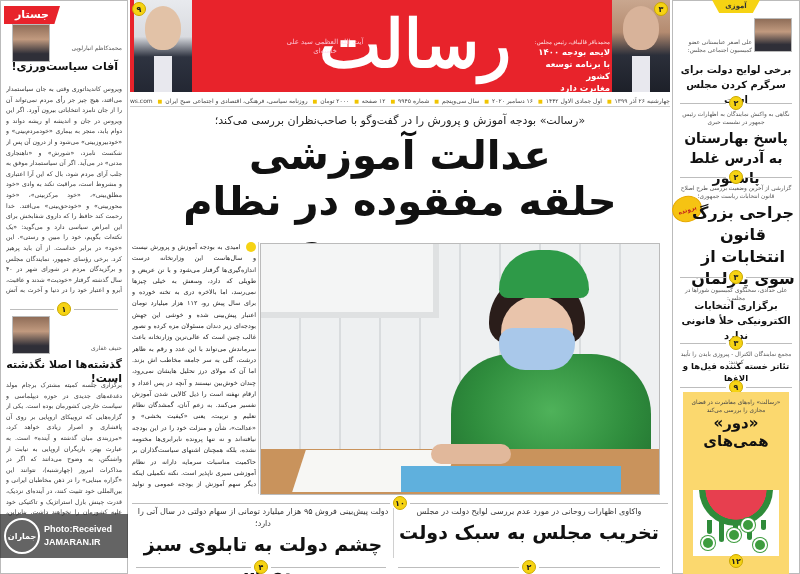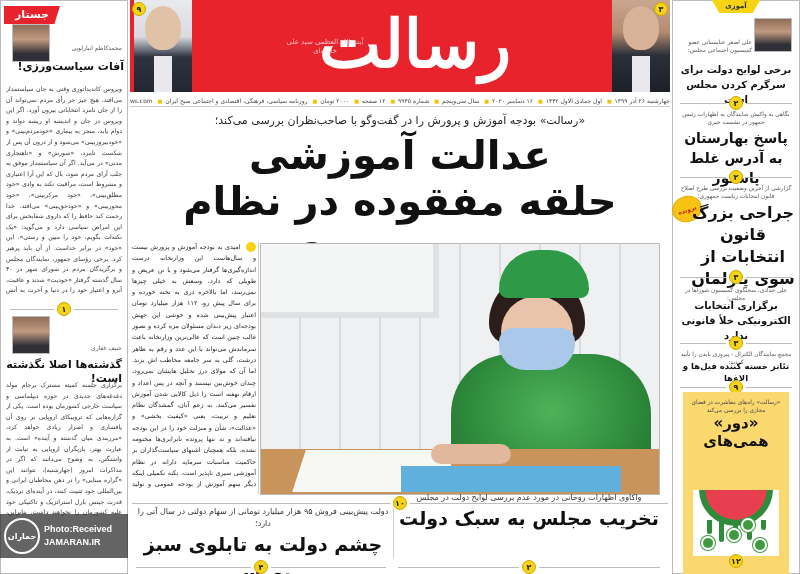--- a/index.html
+++ b/index.html
@@ -92,21 +92,21 @@
 </style>
 </head>
 <body>
 
 <div class="abs left-col"></div>
 <div class="abs sar-badge">سرمقاله</div>
 <div class="abs sar-label">جستار</div>
 
 <div class="abs author-photo" style="left:12px; top:24px;"></div>
 <div class="abs author-name" style="right:678px; top:44px;">محمدکاظم انبارلویی</div>
-<div class="abs op-title" style="left:8px; top:60px; width:116px;">آفات سیاست‌ورزی!</div>
+<div class="abs op-title" style="left:2px; top:60px; width:116px;">آفات سیاست‌ورزی!</div>
 <div class="abs op-body" style="left:6px; top:84px; width:116px; height:214px;">ویروس کاندیداتوری وقتی به جان سیاستمدار می‌افتد، هیچ چیز جز رأی مردم نمی‌تواند آن را از جان نامزد انتخاباتی بیرون آورد. اگر این ویروس در جان و اندیشه او ریشه دواند و دوام یابد، منجر به بیماری «خودمردم‌بینی» و «خودبیروزبینی» می‌شود و از درون آن پس از شکست نامزد، «شورش» و «ناهنجاری مدنی» در می‌آید. اگر آن سیاستمدار موفق به جلب آرای مردم شود، بال که این آرا اعتباری و مشروط است، مراقبت نکند به وادی «خود مطلق‌بینی»، «خود مرکزبینی»، «خود محوربینی» و «خودحق‌بینی» می‌افتد. خدا رحمت کند حافظ را که داروی شفابخش برای این امراض سیاسی دارد و می‌گوید: «یک نکته‌ات بگویم، خود را مبین و رستی». این «خود» در برابر خداست. از آن باید پرهیز کرد. برخی رؤسای جمهور، نمایندگان مجلس و برگزیدگان مردم در شورای شهر در ۴۰ سال گذشته گرفتار «خودیت» شدند و عاقبت، آبرو و اعتبار خود را در دنیا و آخرت به آتش کشیدند.</div>
 
 <div class="abs rc-sep" style="left:10px; top:302px; width:108px;">
   <span class="line"></span>
   <span class="page-badge">۱</span>
   <span class="line"></span>
 </div>
 
 <div class="abs author-photo" style="left:12px; top:316px;"></div>
 <div class="abs author-name" style="right:678px; top:344px;">حنیف غفاری</div>
@@ -116,20 +116,26 @@
 <div class="abs masthead">
   <div class="abs logo">رسالت</div>
   <div class="abs logo-tag">آیت الله العظمی سید علی خامنه‌ای</div>
 
   <div class="abs promo promo-right">
     <div class="promo-photo">
         <div class="head"></div>
         <div class="shirt"></div>
       </div>
     <div class="abs page-badge" style="right:2px; top:2px;">۳</div>
+    <div class="promo-text">
+      <div class="promo-kicker">محمدباقر قالیباف، رئیس مجلس:</div>
+      <div class="promo-title">لایحه بودجه ۱۴۰۰</div>
+      <div class="promo-title">با برنامه توسعه کشور</div>
+      <div class="promo-title">مغایرت دارد</div>
+    </div>
   </div>
 
   <div class="abs promo promo-left">
     <div class="promo-photo">
         <div class="head"></div>
         <div class="shirt"></div>
       </div>
     <div class="abs page-badge" style="left:2px; top:2px;">۹</div>
   </div>
 </div>
@@ -175,21 +181,21 @@
 </div>
 
 <div class="abs col-rule" style="left:258px; top:242px; width:1px; height:252px;"></div>
 
 <div class="abs rc-sep" style="left:132px; top:496px; width:536px;">
   <span class="line"></span>
   <span class="page-badge">۱۰</span>
   <span class="line"></span>
 </div>
 
-<div class="abs bottom-story bs-right" style="top:492px;">
+<div class="abs bottom-story bs-right" style="top:506px;">
   <div class="bs-kicker">واکاوی اظهارات روحانی در مورد عدم بررسی لوایح دولت در مجلس</div>
   <div class="bs-title">تخریب مجلس به سبک دولت</div>
 </div>
 <div class="abs rc-sep" style="left:398px; top:560px; width:262px;">
   <span class="line"></span>
   <span class="page-badge">۲</span>
   <span class="line"></span>
 </div>
 
 <div class="abs col-rule" style="left:393px; top:508px; width:1px; height:50px;"></div>

